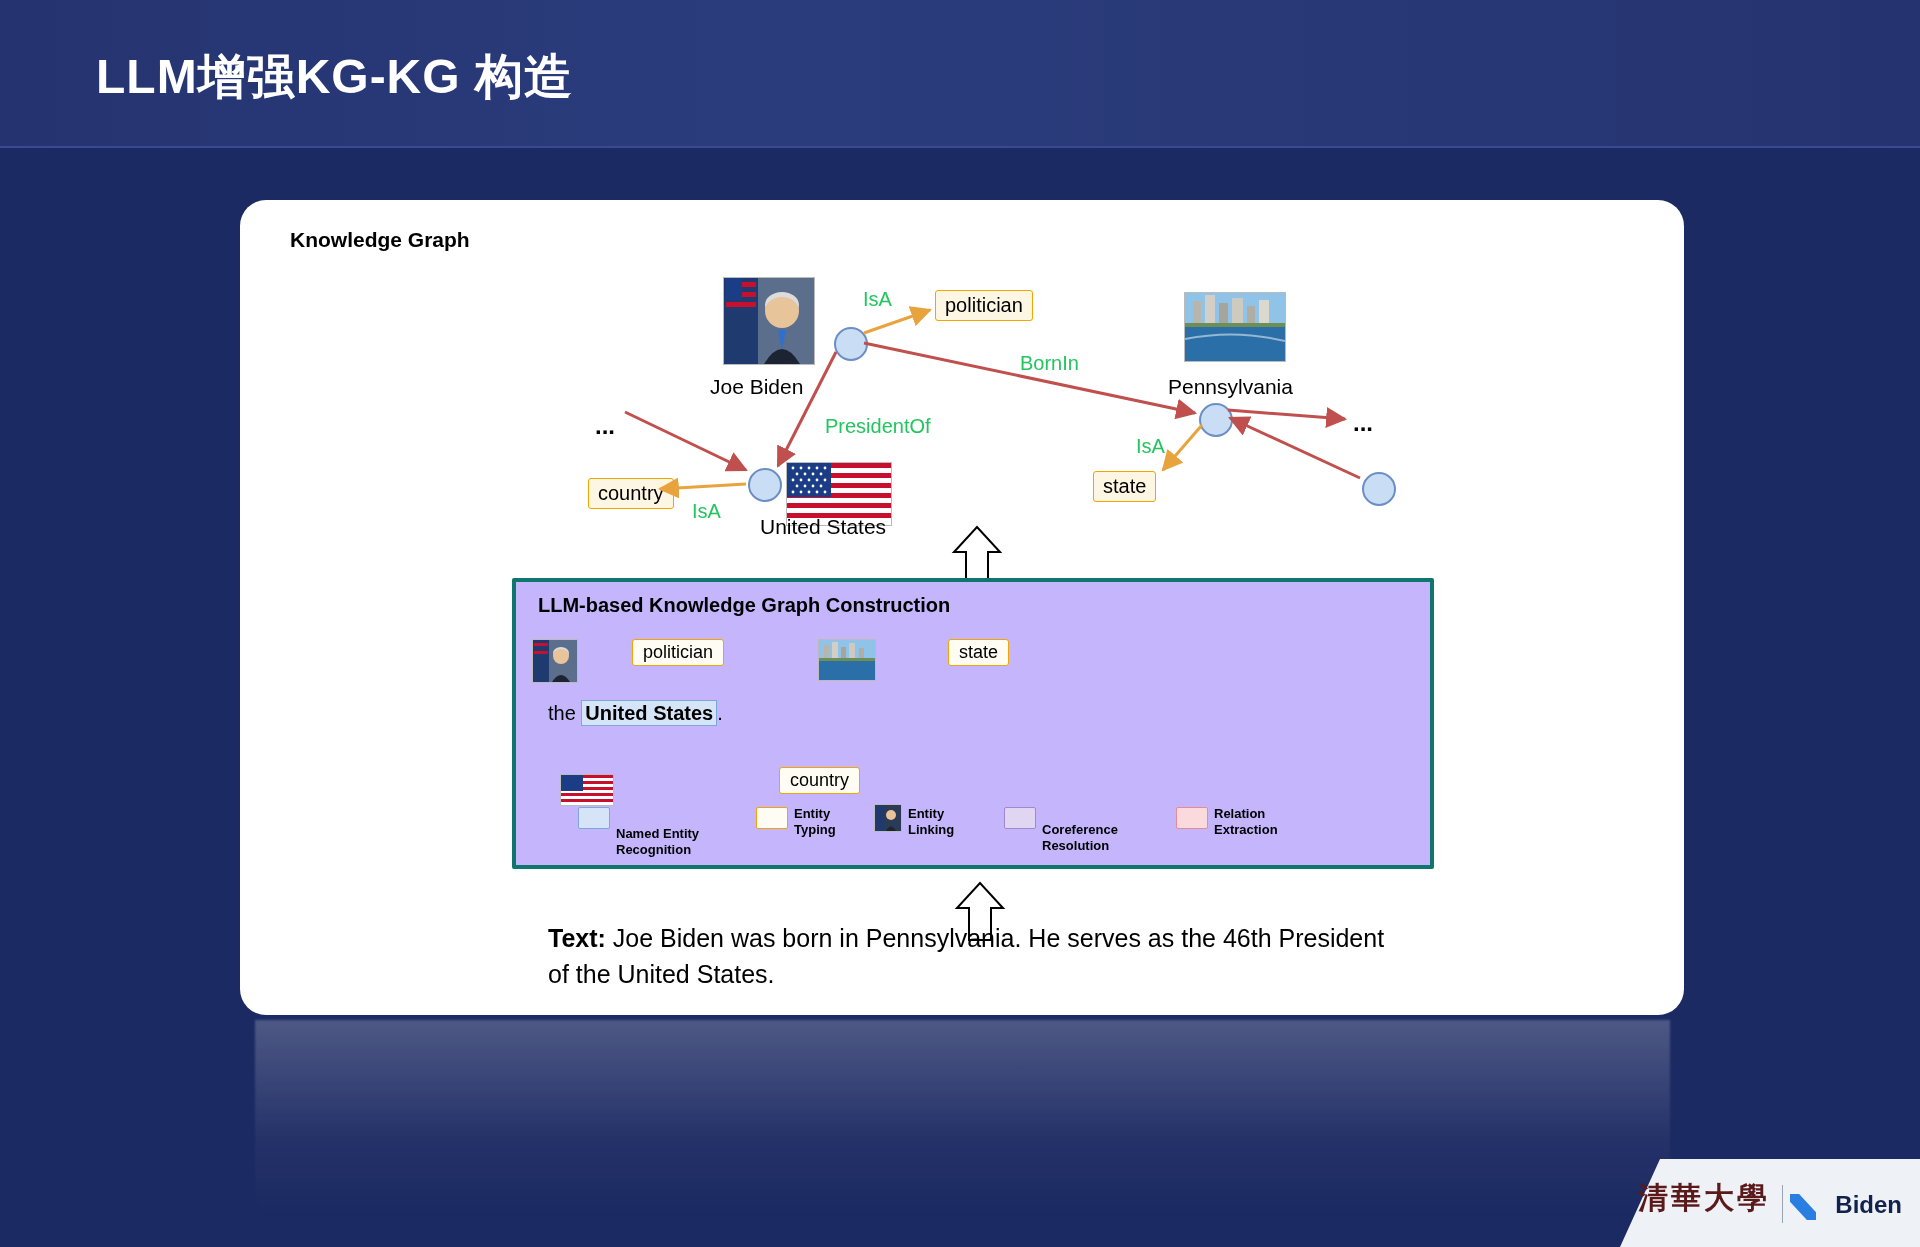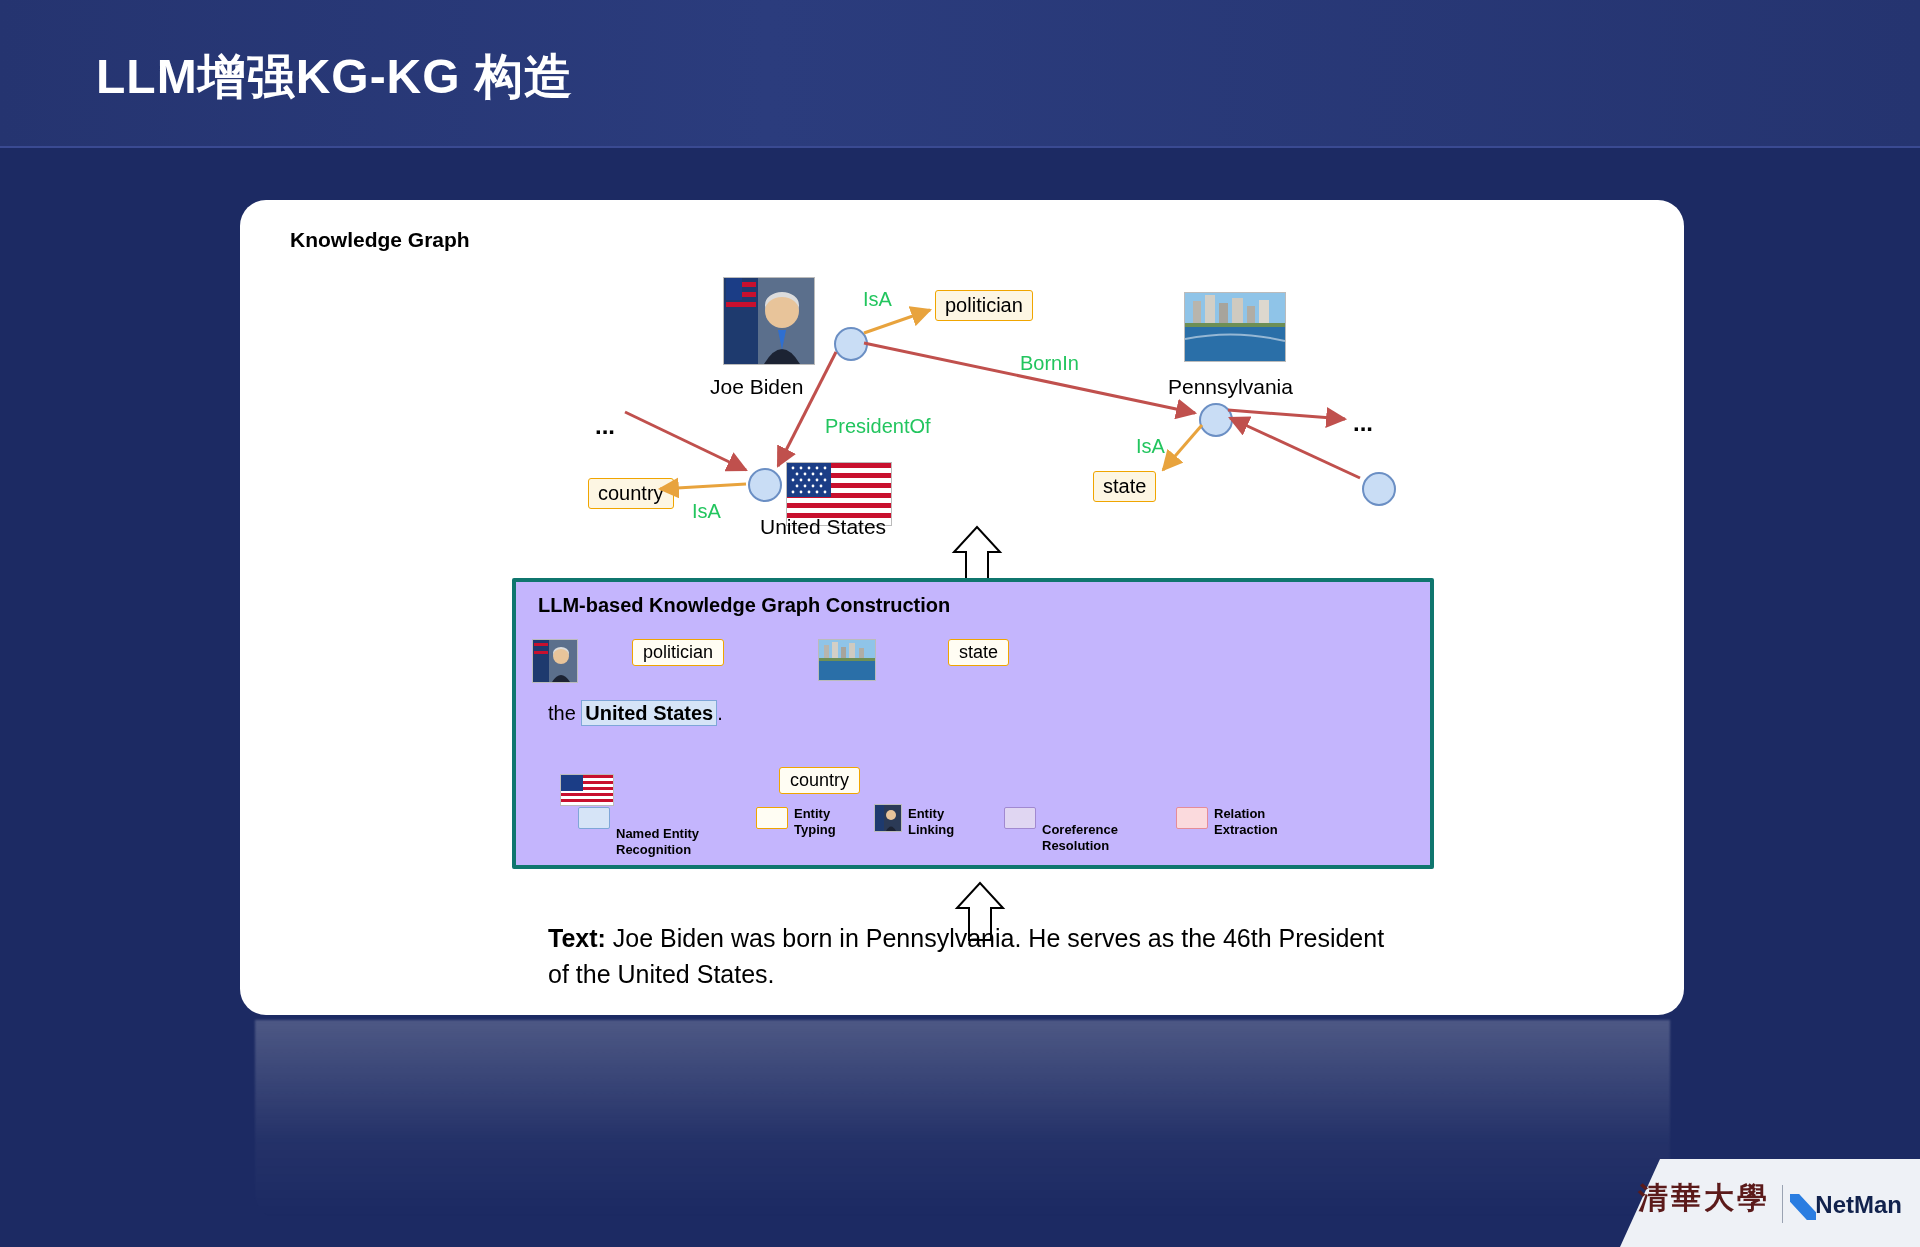--- a/index.html
+++ b/index.html
@@ -347,13 +347,13 @@
 
 <div class="text-block">
   <b>Text:</b>
   <span>Joe Biden was born in Pennsylvania. He serves as the 46th President of the United States.</span>
 </div>
 
 <div class="logo-plate"></div>
 <div class="logo-cn">清華大學</div>
 <div class="logo-sep"></div>
 <div class="logo-mark"></div>
-<div class="logo-net">NetMan</div>
+<div class="logo-net">Biden</div>
 
 </body></html>

